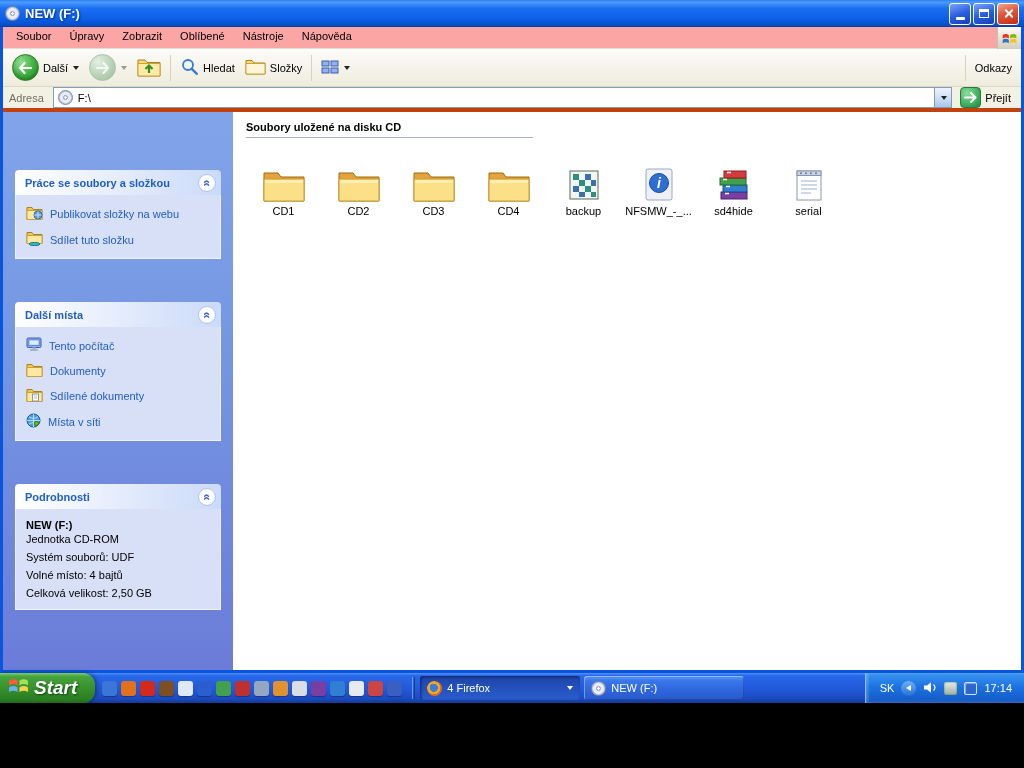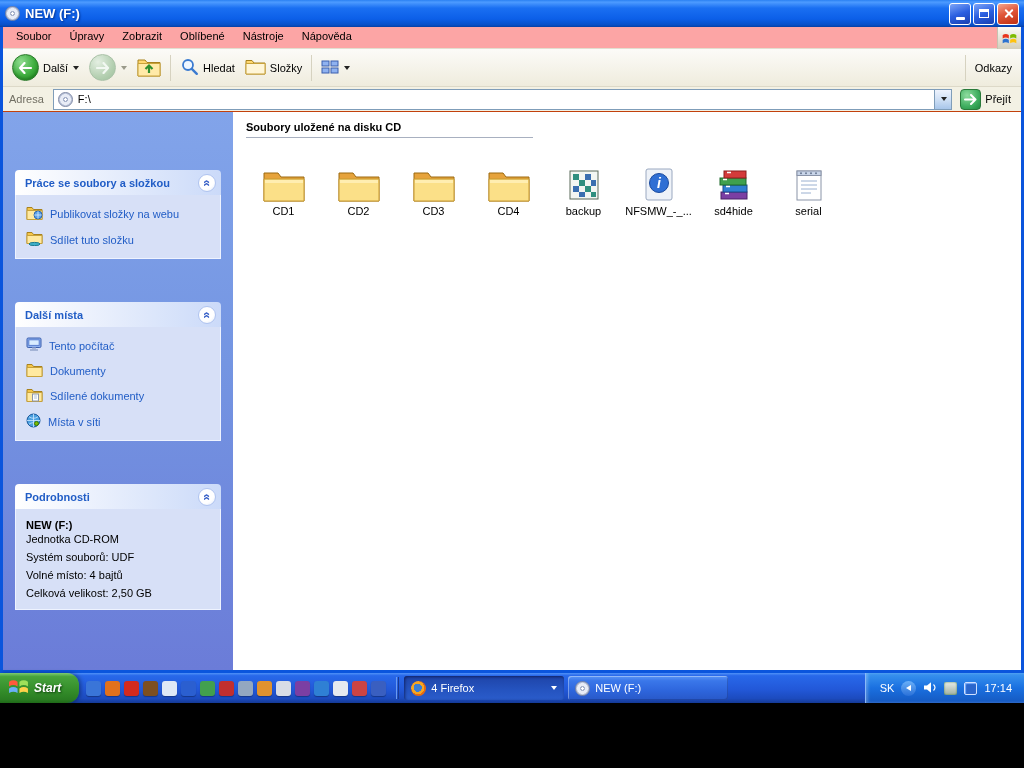--- a/index.html
+++ b/index.html
@@ -39,21 +39,21 @@
   .back-c { background:radial-gradient(circle at 32% 28%,#8fdc8f 0%,#3fae3f 55%,#1f8a1f 100%); border:1px solid #2a7a2a; box-shadow:inset 0 -2px 3px rgba(0,60,0,.3); }
   .fwd-c { background:radial-gradient(circle at 32% 28%,#e4efe2 0%,#b5d0b2 60%,#9cbf9a 100%); border:1px solid #aac2a8; }
   .tlabel { color:#000; }
   .tri-d { width:0; height:0; border-left:3px solid transparent; border-right:3px solid transparent; border-top:4px solid #222; margin-left:1px; }
   .tri-d.dis { border-top-color:#9a9a8a; }
   .tri-d.white { border-top-color:#fff; }
   .tsep { width:1px; height:26px; background:#d6d2c0; margin:0 4px; }
   .toolbar-spacer { flex:1; }
 
   
-  .addressbar { height:25px; flex:0 0 25px; background:#f3f1e4; display:flex; align-items:center; gap:5px; padding:1px 2px; border-bottom:1px solid #c2410c; }
+  .addressbar { height:25px; flex:0 0 25px; background:#f3f1e4; display:flex; align-items:center; gap:5px; padding:1px 2px; border-bottom:4px solid #c2410c; }
   .addr-label { color:#716f63; padding:0 4px; }
   .addr-combo { flex:1; height:21px; border:1px solid #7f9db9; background:#fff; display:flex; align-items:center; gap:5px; padding-left:4px; }
   .addr-text { flex:1; color:#000; }
   .addr-drop { width:17px; height:19px; border-left:1px solid #7f9db9; display:flex; align-items:center; justify-content:center;
     background:linear-gradient(180deg,#eef3fd 0%,#cfe0f5 50%,#a8c6ea 100%); }
   .go-btn { display:flex; align-items:center; gap:4px; padding:0 8px 0 3px; }
   .go-box { width:21px; height:21px; border-radius:4px; border:1px solid #2a7a3a; display:flex; align-items:center; justify-content:center;
     background:radial-gradient(circle at 32% 28%,#8fdc9f 0%,#3fae5f 60%,#1f8a3f 100%); }
 
   
@@ -81,21 +81,21 @@
   .tile { width:75px; display:flex; flex-direction:column; align-items:center; cursor:pointer; }
   .tile-icon { height:48px; display:flex; align-items:flex-end; }
   .tile-label { margin-top:3px; color:#000; text-align:center; max-width:72px; overflow:hidden; white-space:nowrap; }
 
   
   .taskbar { position:absolute; left:0; bottom:0; width:1024px; height:30px; display:flex; align-items:center;
     background:linear-gradient(180deg,#4f91f8 0%,#2868ea 9%,#2258d8 55%,#1c4bbe 85%,#153a96 100%); }
   .start-btn { height:30px; display:flex; align-items:center; gap:5px; padding:0 18px 0 8px; cursor:pointer;
     background:linear-gradient(180deg,#7ecb72 0%,#47a33c 12%,#358f2b 55%,#2a7d22 88%,#1f6a18 100%);
     border-radius:0 12px 12px 0; box-shadow:2px 0 4px rgba(0,0,0,.35);
-    color:#fff; font-style:italic; font-weight:bold; font-size:12px; text-shadow:1px 1px 2px rgba(0,40,0,.7); }
+    color:#fff; font-style:italic; font-weight:bold; font-size:19px; text-shadow:1px 1px 2px rgba(0,40,0,.7); }
   .quicklaunch { display:flex; align-items:center; gap:4px; padding:0 7px; }
   .ql { width:15px; height:15px; border-radius:3px; box-shadow:0 1px 1px rgba(0,0,0,.3); cursor:pointer; }
   .tb-grip { width:3px; height:22px; border-left:1px solid #6a9af0; border-right:1px solid #1a3a90; margin:0 3px; }
   .task-btn { height:24px; width:160px; margin:0 2px; border-radius:3px; display:flex; align-items:center; gap:5px; padding:0 7px; color:#fff; cursor:pointer;
     background:linear-gradient(180deg,#5a95f5 0%,#3a77ea 20%,#2e66dd 60%,#2858c8 100%);
     box-shadow:inset 1px 1px 0 rgba(255,255,255,.35), inset -1px -1px 0 rgba(0,0,40,.2); }
   .task-btn.pressed { background:linear-gradient(180deg,#1e44a8 0%,#2554c0 60%,#2a5ccb 100%); box-shadow:inset 1px 1px 3px rgba(0,0,40,.55); }
   .task-label { flex:1; overflow:hidden; white-space:nowrap; }
   .tb-spacer { flex:1; }
   .tray { height:30px; display:flex; align-items:center; gap:7px; padding:0 12px 0 14px;

